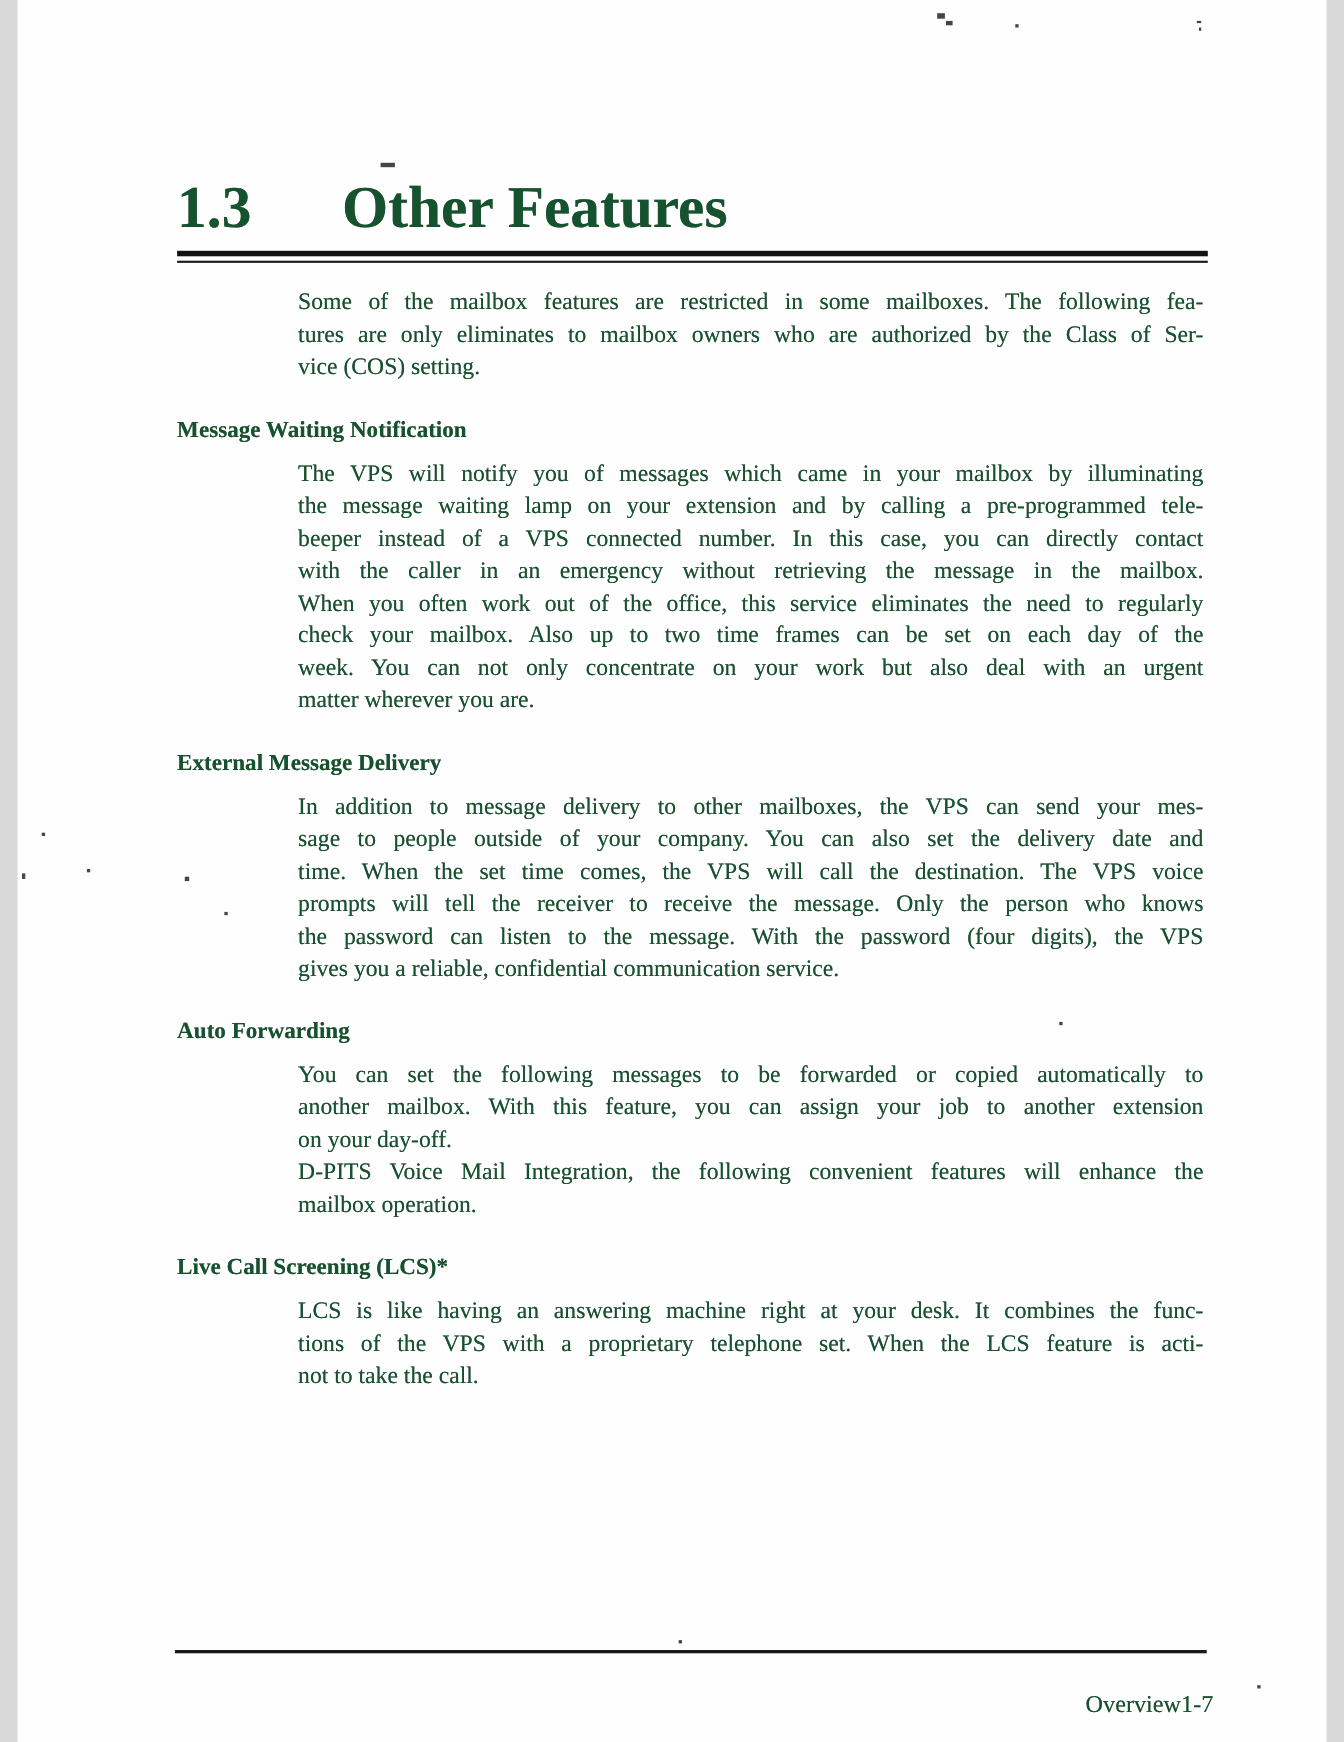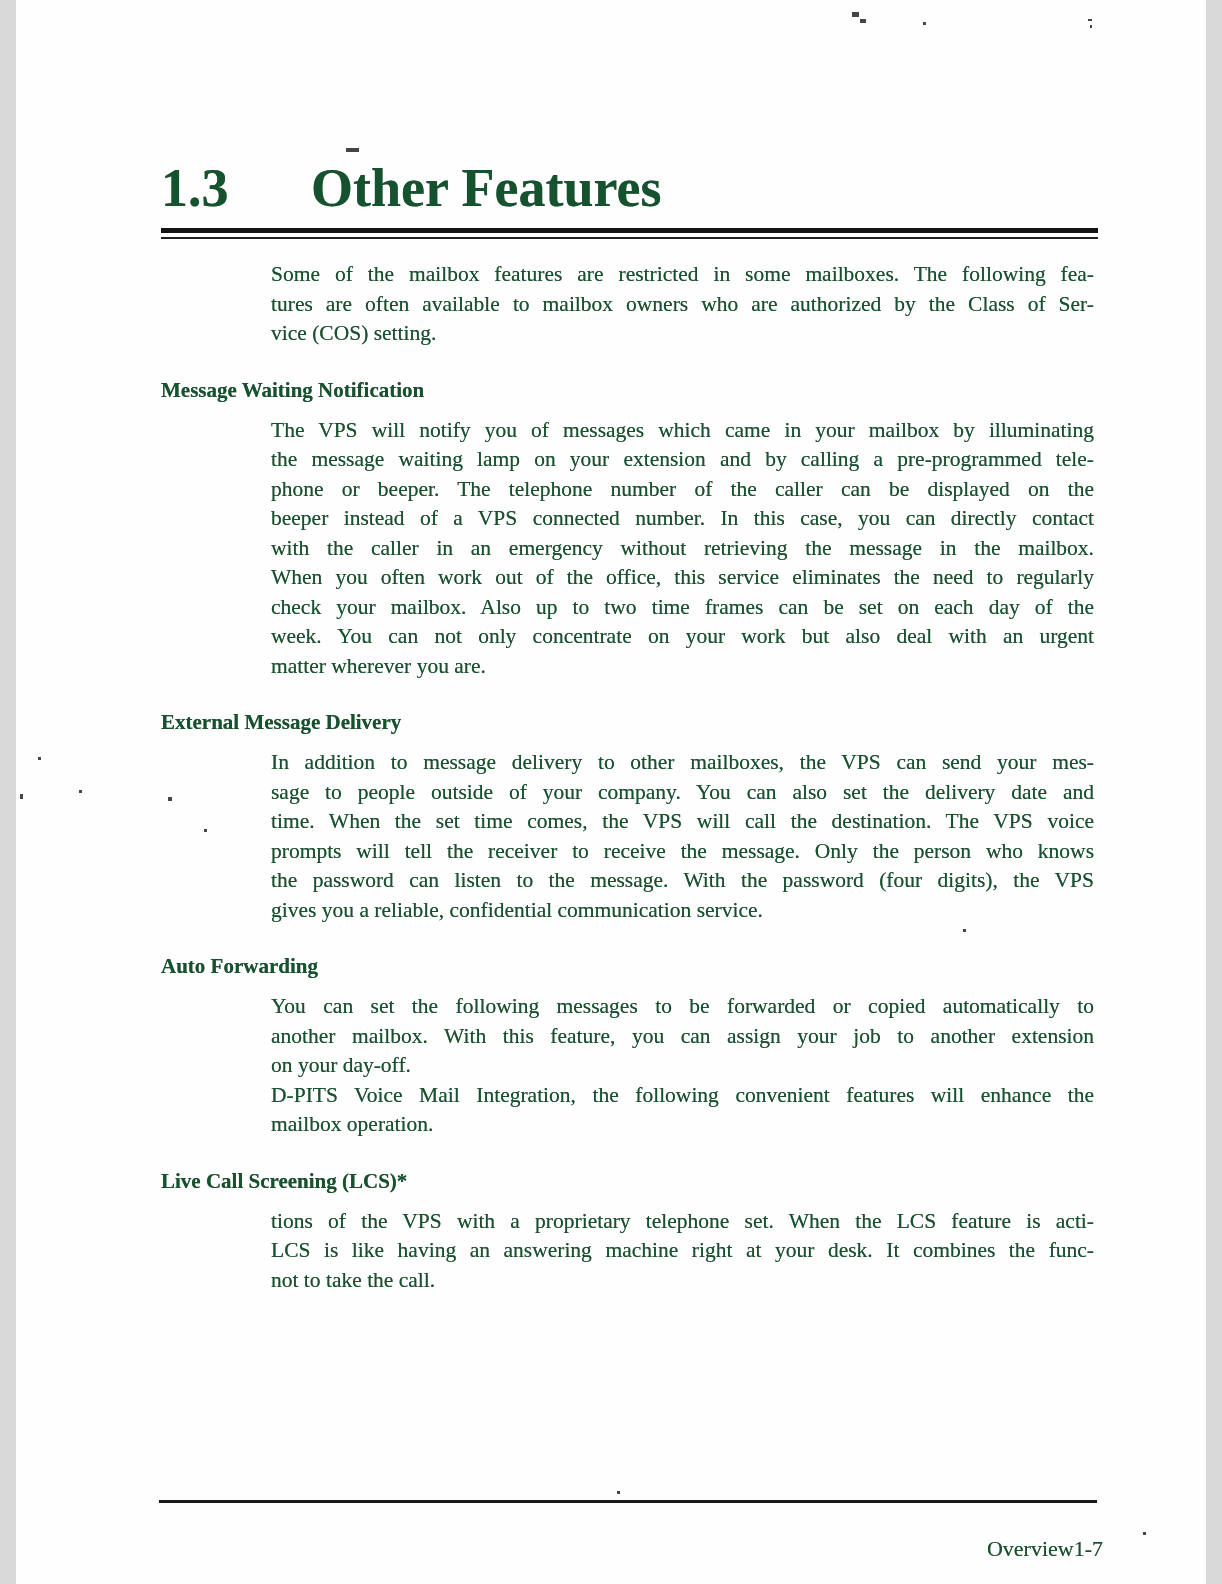--- a/index.html
+++ b/index.html
@@ -99,29 +99,28 @@
 
     <div class="title-row">
       <span class="title-num">1.3</span>
       <span>Other Features</span>
     </div>
     <div class="rule-thick"></div>
     <div class="rule-thin"></div>
 
     <div class="para intro">
         <div class="line">Some of the mailbox features are restricted in some mailboxes.  The following fea-</div>
-        <div class="line">tures are often available to mailbox owners who are authorized by the Class of Ser-</div>
+        <div class="line">tures are only eliminates to mailbox owners who are authorized by the Class of Ser-</div>
         <div class="line last">vice (COS) setting.</div>
       </div>
 
     <h2 class="sec-heading">Message Waiting Notification</h2>
     <div class="para">
         <div class="line">The VPS will notify you of messages which came in your mailbox by illuminating</div>
         <div class="line">the message waiting lamp on your extension and by calling a pre-programmed tele-</div>
-        <div class="line">phone or beeper.  The telephone number of the caller can be displayed on the</div>
         <div class="line">beeper instead of a VPS connected number.  In this case, you can directly contact</div>
         <div class="line">with the caller in an emergency without retrieving the message in the mailbox.</div>
         <div class="line">When you often work out of the office, this service eliminates the need to regularly</div>
         <div class="line">check your mailbox.  Also up to two time frames can be set on each day of the</div>
         <div class="line">week.  You can not only concentrate on your work but also deal with an urgent</div>
         <div class="line last">matter wherever you are.</div>
       </div>
 
     <h2 class="sec-heading">External Message Delivery</h2>
     <div class="para">
@@ -139,22 +138,22 @@
         <div class="line">another mailbox.  With this feature, you can assign your job to another extension</div>
         <div class="line last">on your day-off.</div>
       </div>
     <div class="para cont">
         <div class="line">D-PITS Voice Mail Integration, the following convenient features will enhance the</div>
         <div class="line last">mailbox operation.</div>
       </div>
 
     <h2 class="sec-heading">Live Call Screening (LCS)*</h2>
     <div class="para">
+        <div class="line">LCS is like having an answering machine right at your desk.  It combines the func-</div>
         <div class="line">tions of the VPS with a proprietary telephone set.  When the LCS feature is acti-</div>
-        <div class="line">LCS is like having an answering machine right at your desk.  It combines the func-</div>
         <div class="line last">not to take the call.</div>
       </div>
 
   </div>
 
   <div class="footer-rule"></div>
   <div class="footer">
     <span>Overview</span>
     <span>1-7</span>
   </div>

